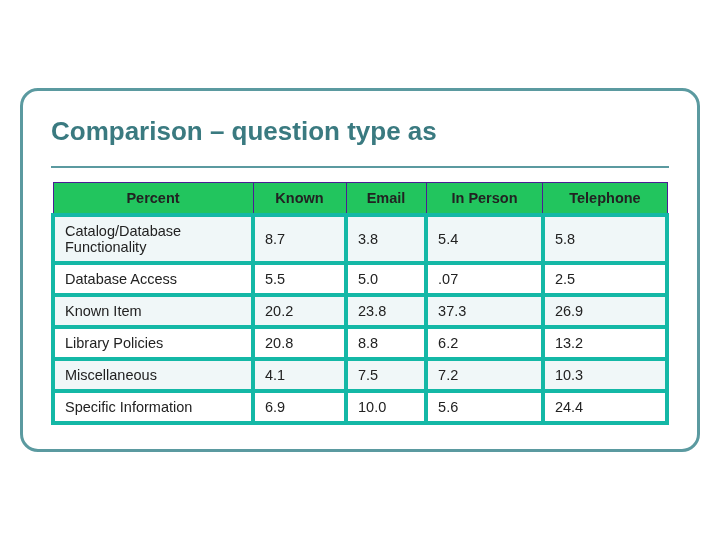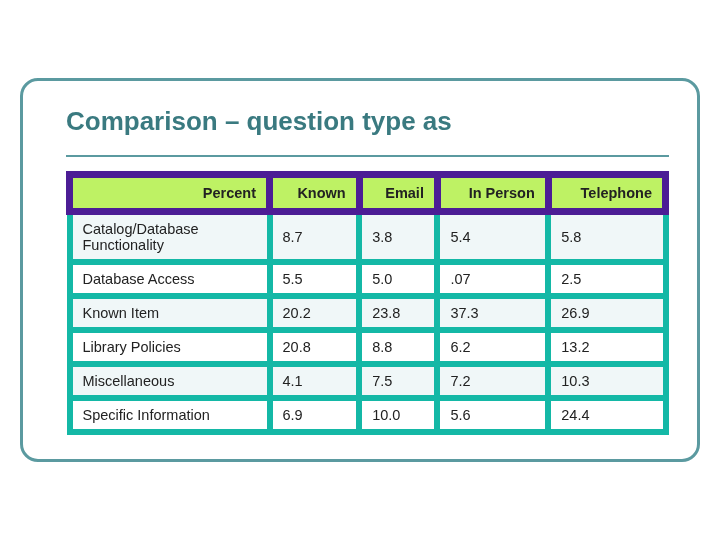--- a/index.html
+++ b/index.html
@@ -16,21 +16,21 @@
       align-items: center;
       justify-content: center;
       font-family: Arial, sans-serif;
     }
 
     .card {
       width: 680px;
       background: #ffffff;
       border: 3px solid #5b9aa0;
       border-radius: 18px;
-      padding: 24px 28px 24px 43px;
+      padding: 24px 28px 24px 28px;
     }
 
     .title {
       font-size: 26px;
       font-weight: bold;
       color: #3a7a80;
       margin-bottom: 18px;
       line-height: 1.25;
     }
 
@@ -40,31 +40,31 @@
       margin-bottom: 14px;
     }
 
     table {
       width: 100%;
       border-collapse: collapse;
       font-size: 14.5px;
     }
 
     thead tr th {
-      background: #bef264;
+      background: #22c55e;
       font-weight: bold;
       color: #222;
       padding: 7px 10px;
-      border: 7px solid #4c1d95;
-      text-align: right;
+      border: 1px solid #4c1d95;
+      text-align: center;
     }
 
     tbody tr td {
       padding: 6px 10px;
-      border: 6px solid #14b8a6;
+      border: 4px solid #14b8a6;
       color: #222;
       background: #ffffff;
     }
 
     tbody tr:nth-child(odd) td {
       background: #f0f7f8;
     }
 
     tbody tr:nth-child(even) td {
       background: #ffffff;

